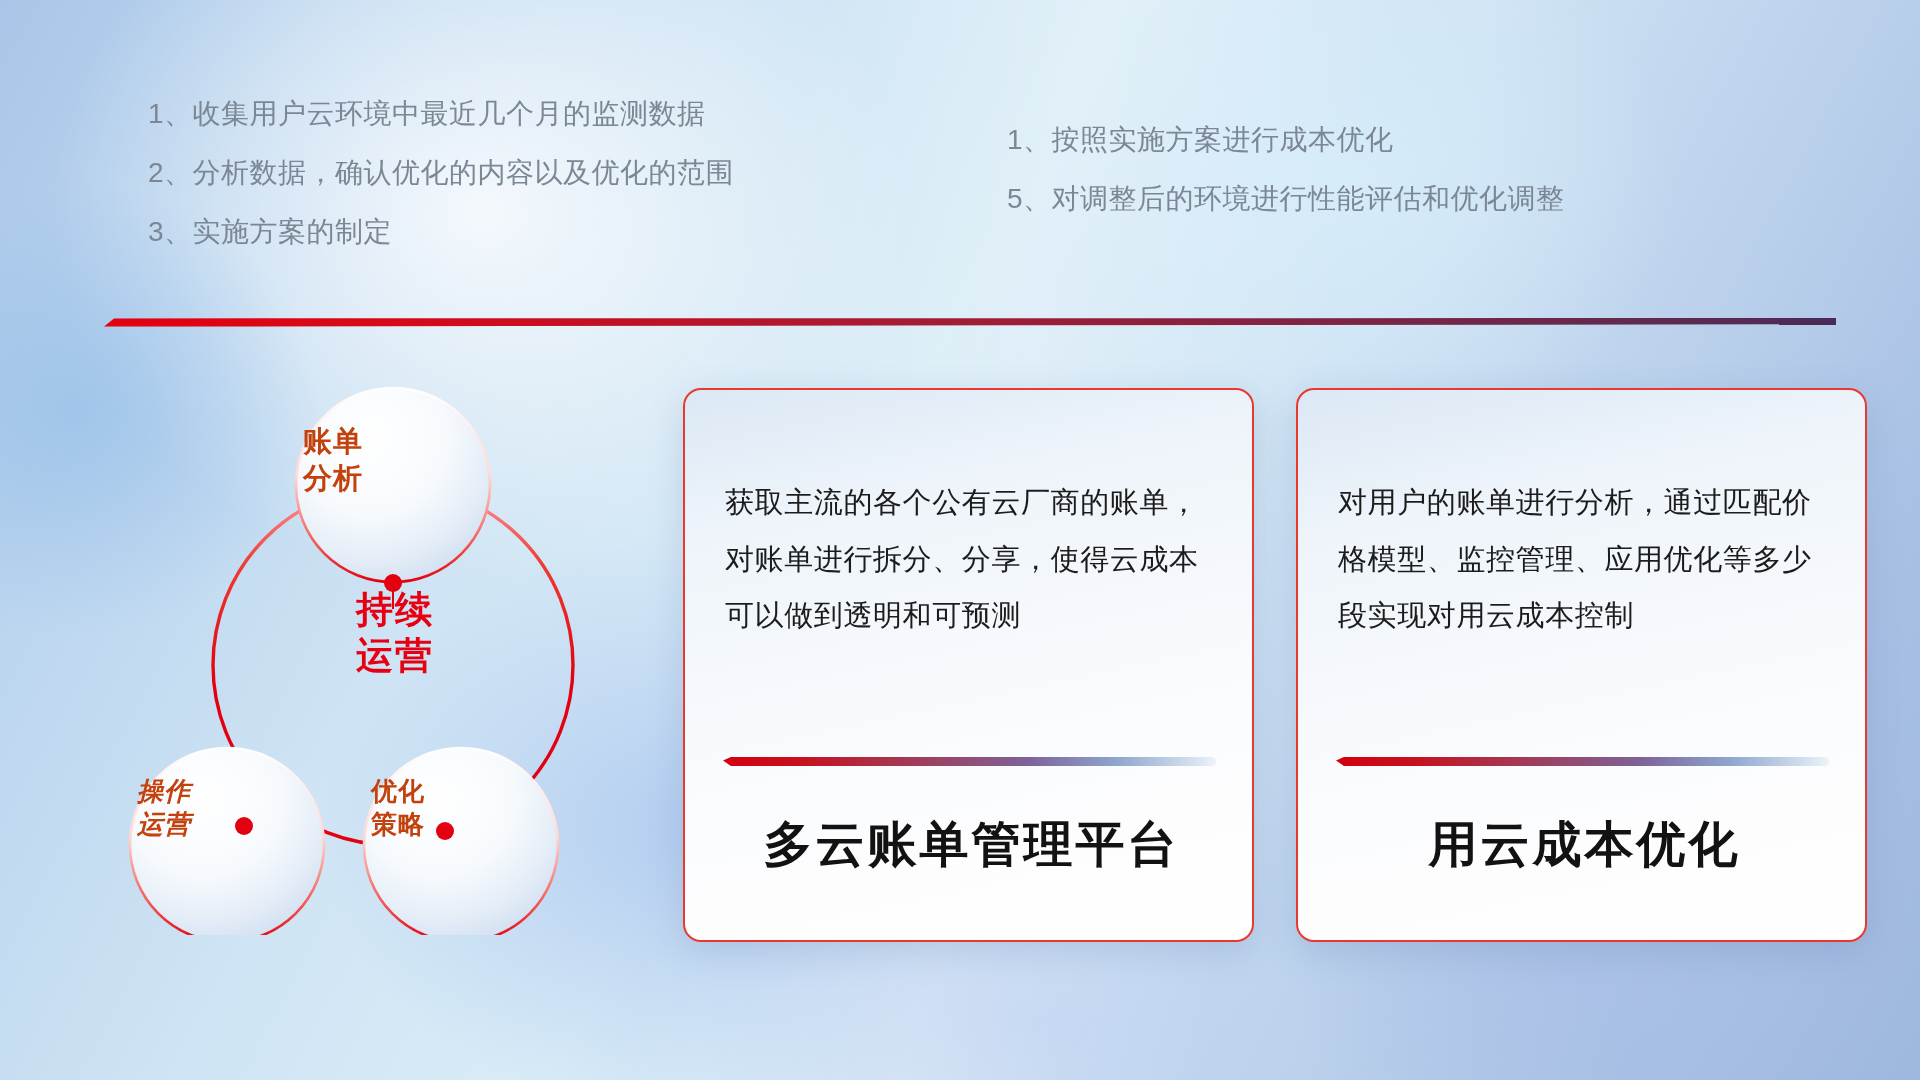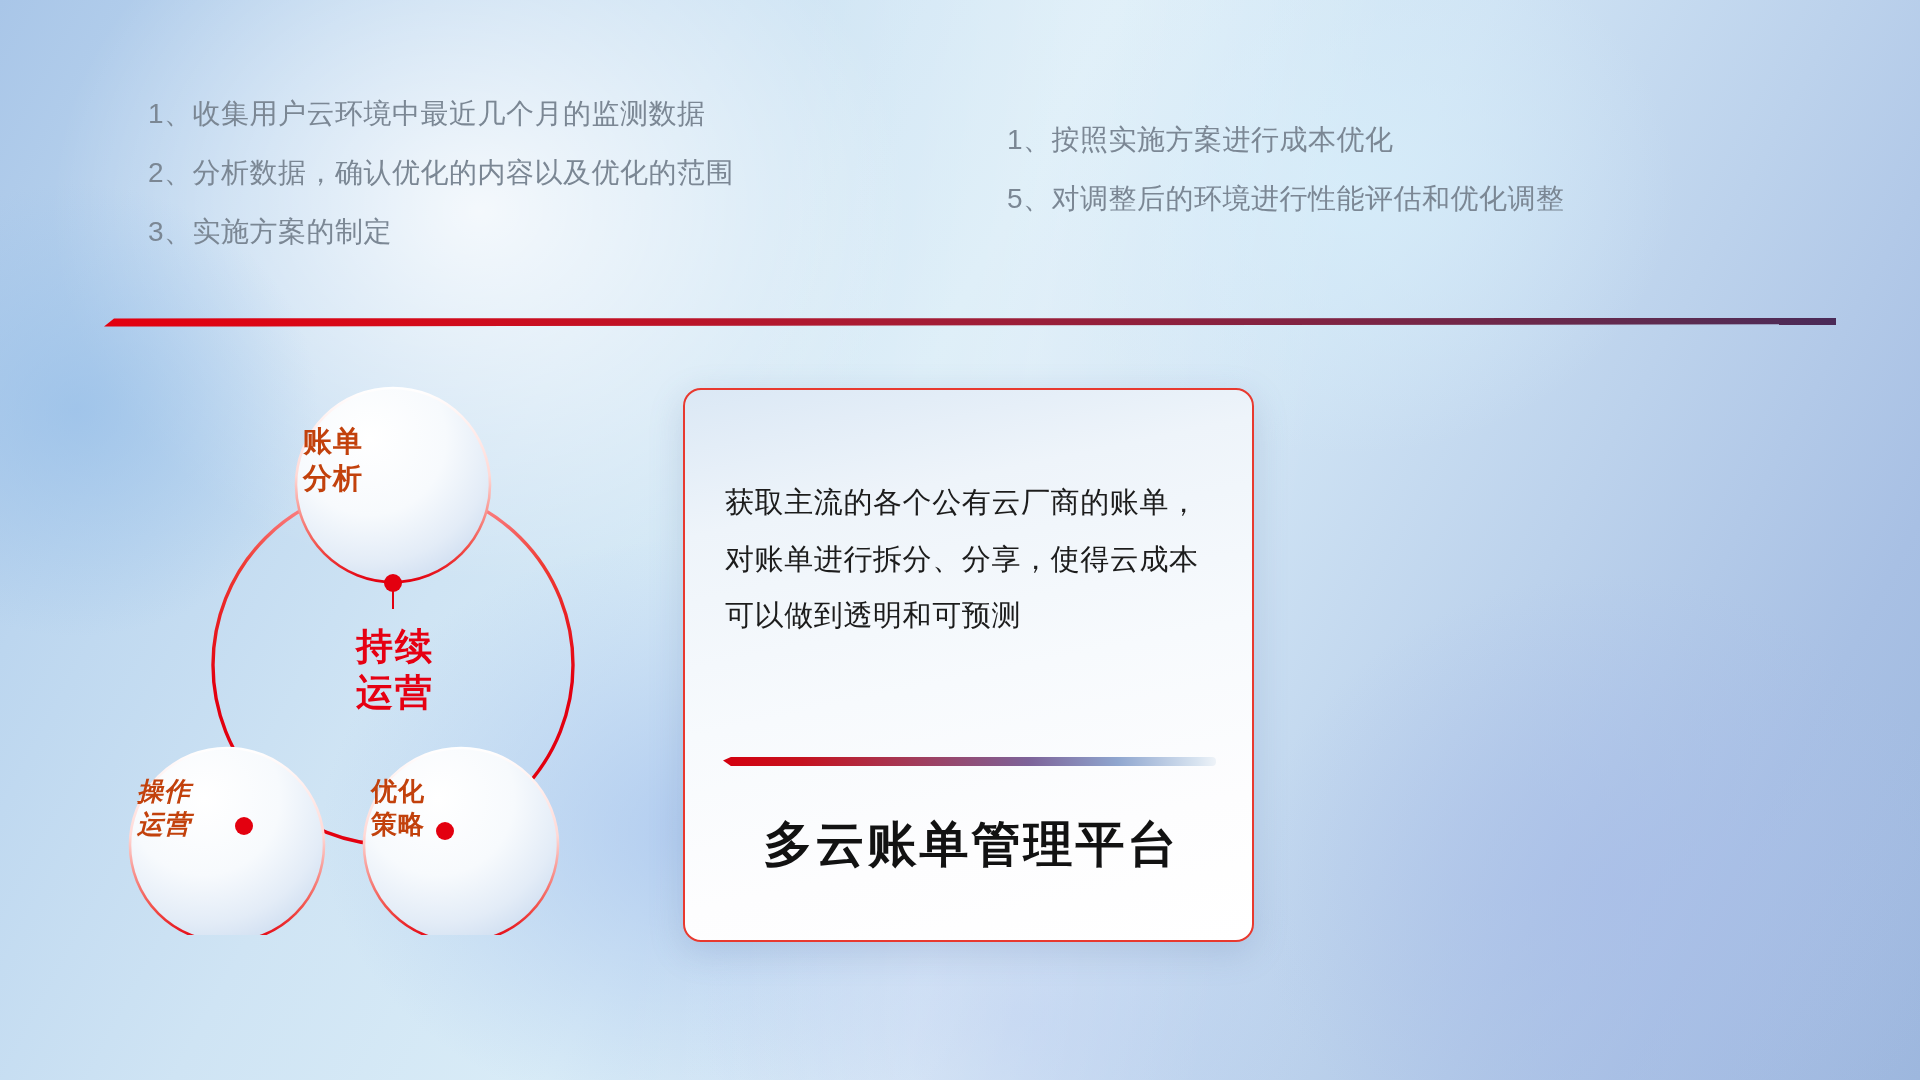--- a/index.html
+++ b/index.html
@@ -64,21 +64,20 @@
     position:absolute;text-align:left;color:#c2410c;font-weight:700;
     line-height:1.28;letter-spacing:1px;white-space:pre-line;
   }
   #label-top{left:208px;top:68px;width:180px;font-size:29px;}
   #label-bl{left:42px;top:420px;width:180px;font-size:26px;font-style:italic;}
   #label-br{left:276px;top:420px;width:180px;font-size:26px;}
   #label-center{
     position:absolute;left:200px;top:232px;width:200px;text-align:center;
     color:#e60012;font-weight:800;font-size:37px;line-height:1.25;letter-spacing:2px;
     white-space:pre-line;
-    margin-top:37px;
   }
 
   
   .card{
     position:absolute;top:388px;width:567px;height:550px;
     border:2px solid #e8392f;border-radius:18px;
     background:linear-gradient(168deg,#dbe8f5 0%,#eef4fa 22%,#f7fafd 52%,#fdfdfe 78%,#ffffff 100%);
     box-shadow:0 10px 34px rgba(90,120,170,.22);
     overflow:hidden;
   }
@@ -187,14 +186,19 @@
     <div id="label-center">持续
 运营</div>
   </div>
 
   <div class="card" id="card-1">
     <div class="card-body">获取主流的各个公有云厂商的账单，对账单进行拆分、分享，使得云成本可以做到透明和可预测</div>
     <div class="card-rule"></div>
     <div class="card-title">多云账单管理平台</div>
   </div>
 
+  <div class="card" id="card-2">
+    <div class="card-body">对用户的账单进行分析，通过匹配价格模型、监控管理、应用优化等多少段实现对用云成本控制</div>
+    <div class="card-rule"></div>
+    <div class="card-title">用云成本优化</div>
+  </div>
 
 </div>
 
 </body></html>

